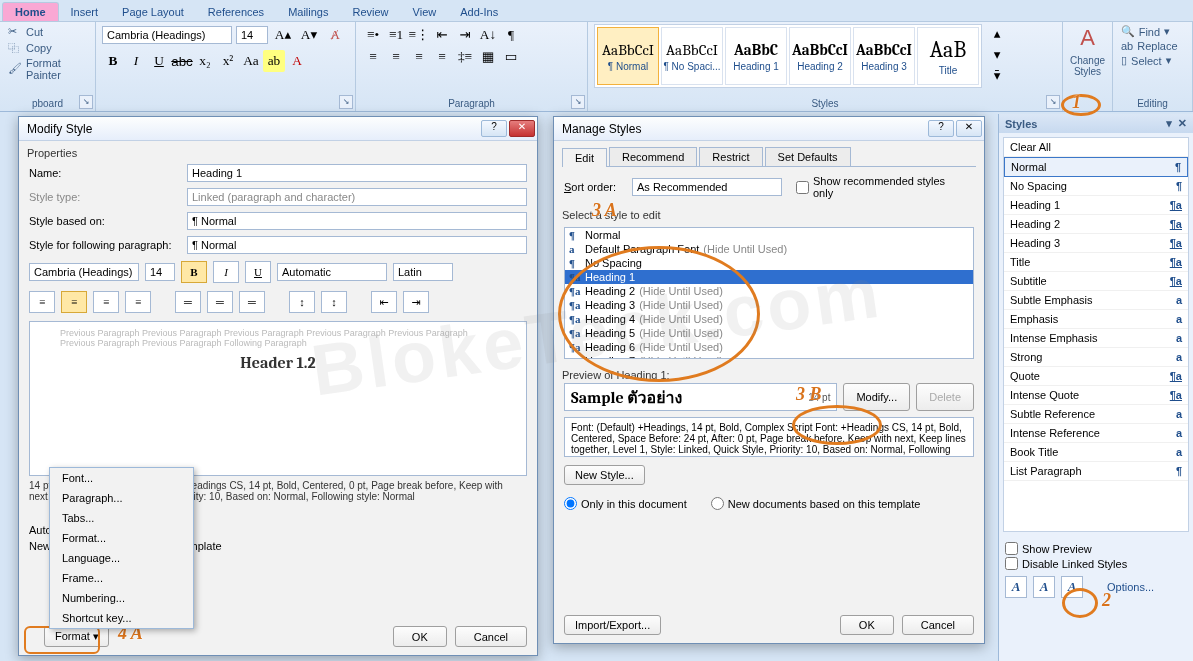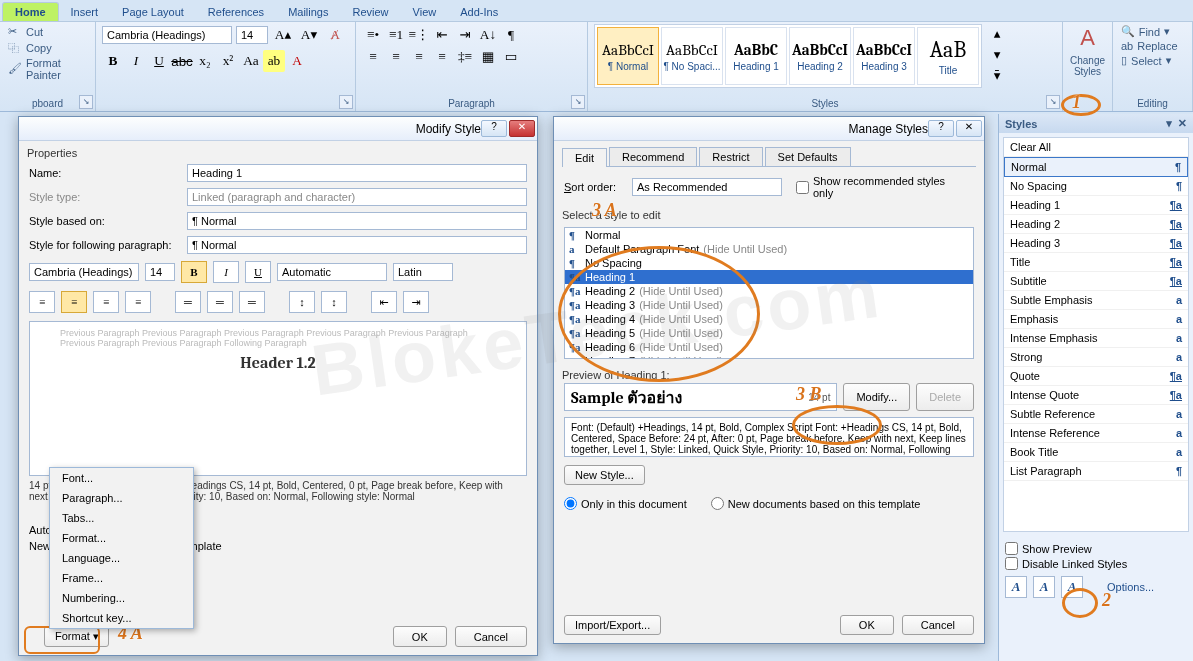--- a/index.html
+++ b/index.html
@@ -1,21 +1,21 @@
 <!DOCTYPE html>
 <html><head>
 <meta charset="utf-8">
 <style>
 * { box-sizing: border-box; margin: 0; padding: 0; font-family: "Segoe UI", Tahoma, sans-serif; }
 body { background: #d6e5f5; font-size: 11px; width: 1193px; height: 661px; overflow: hidden; position: relative; }
 
 
 .tabstrip { display: flex; background: #d6e5f5; border-bottom: 1px solid #b5cae1; height: 22px; align-items: flex-end; padding-left: 2px; }
 .tab { padding: 3px 12px; color: #1f4e8c; cursor: pointer; border-top-left-radius: 3px; border-top-right-radius: 3px; }
-.tab.active { background: #bef264; border: 1px solid #b5cae1; border-bottom: none; font-weight: bold; }
+.tab.active { background: #f9a8d4; border: 1px solid #b5cae1; border-bottom: none; font-weight: bold; }
 
 
 .ribbon { display: flex; background: linear-gradient(#eaf1fb, #d6e5f5); border-bottom: 1px solid #9db9d9; height: 90px; }
 .ribbongroup { border-right: 1px solid #b5cae1; padding: 2px 6px 0 6px; display: flex; flex-direction: column; justify-content: space-between; position: relative; }
 .ribbongroup .glabel { text-align: center; font-size: 10px; color: #3a5b82; padding: 2px 0; }
 .minibtn { display: flex; align-items: center; gap: 4px; padding: 1px 2px; color: #3a5b82; font-size: 11px; cursor: pointer; }
 .minibtn .ico { width: 14px; height: 14px; display: inline-block; }
 
 .fontgroup { width: 260px; }
 .paragroup { width: 232px; }
@@ -31,21 +31,21 @@
 .stylegal { display: flex; gap: 2px; padding: 2px; background: #fff; border: 1px solid #c2d1e5; height: 64px; }
 .stylecard { width: 62px; border: 1px solid #d9e2ef; display: flex; flex-direction: column; align-items: center; justify-content: center; font-size: 10px; cursor: pointer; }
 .stylecard.sel { border: 1px solid #f3b13c; background: #ffefc2; }
 .stylecard .big { font-family: Cambria, serif; font-size: 15px; }
 .stylecard .sm { color: #1f4e8c; font-size: 10px; margin-top: 2px; }
 
 .dlglauncher { position: absolute; right: 2px; bottom: 2px; width: 14px; height: 14px; border: 1px solid #a5b9d4; background: #eaf1fb; font-size: 8px; text-align: center; line-height: 12px; color: #3a5b82; cursor: pointer; }
 
 
 .win { position: absolute; border: 1px solid #6f8fb5; background: #f2f2f2; box-shadow: 0 3px 12px rgba(0,0,0,.3); }
-.titlebar { background: linear-gradient(#fdfefe, #e6eefb); border-bottom: 1px solid #c2d1e5; height: 24px; display: flex; align-items: center; justify-content: flex-end; padding: 0 2px 0 8px; font-size: 12px; }
+.titlebar { background: linear-gradient(#fdfefe, #e6eefb); border-bottom: 1px solid #c2d1e5; height: 24px; display: flex; align-items: center; justify-content: space-between; padding: 0 2px 0 8px; font-size: 12px; }
 .titlebtns { display: flex; gap: 2px; }
 .titlebtns .tb { width: 26px; height: 17px; border: 1px solid #9db9d9; background: linear-gradient(#f4f8ff,#d6e5f5); border-radius: 2px; font-size: 10px; text-align: center; cursor: pointer; }
 .titlebtns .tb.close { background: linear-gradient(#e67d7d,#c53131); border-color: #a02a2a; color: #fff; }
 
 .formrow { display: flex; align-items: center; padding: 3px 10px; gap: 6px; }
 .formrow label { width: 152px; font-size: 11px; }
 .formrow .inp, .formrow .sel { flex: 1; background: #fff; border: 1px solid #a5b9d4; padding: 2px 4px; font-size: 11px; }
 .formrow.disabled label, .formrow.disabled .sel { color: #888; }
 .sectionhdr { font-size: 11px; padding: 6px 8px 2px 8px; color: #333; }
 

